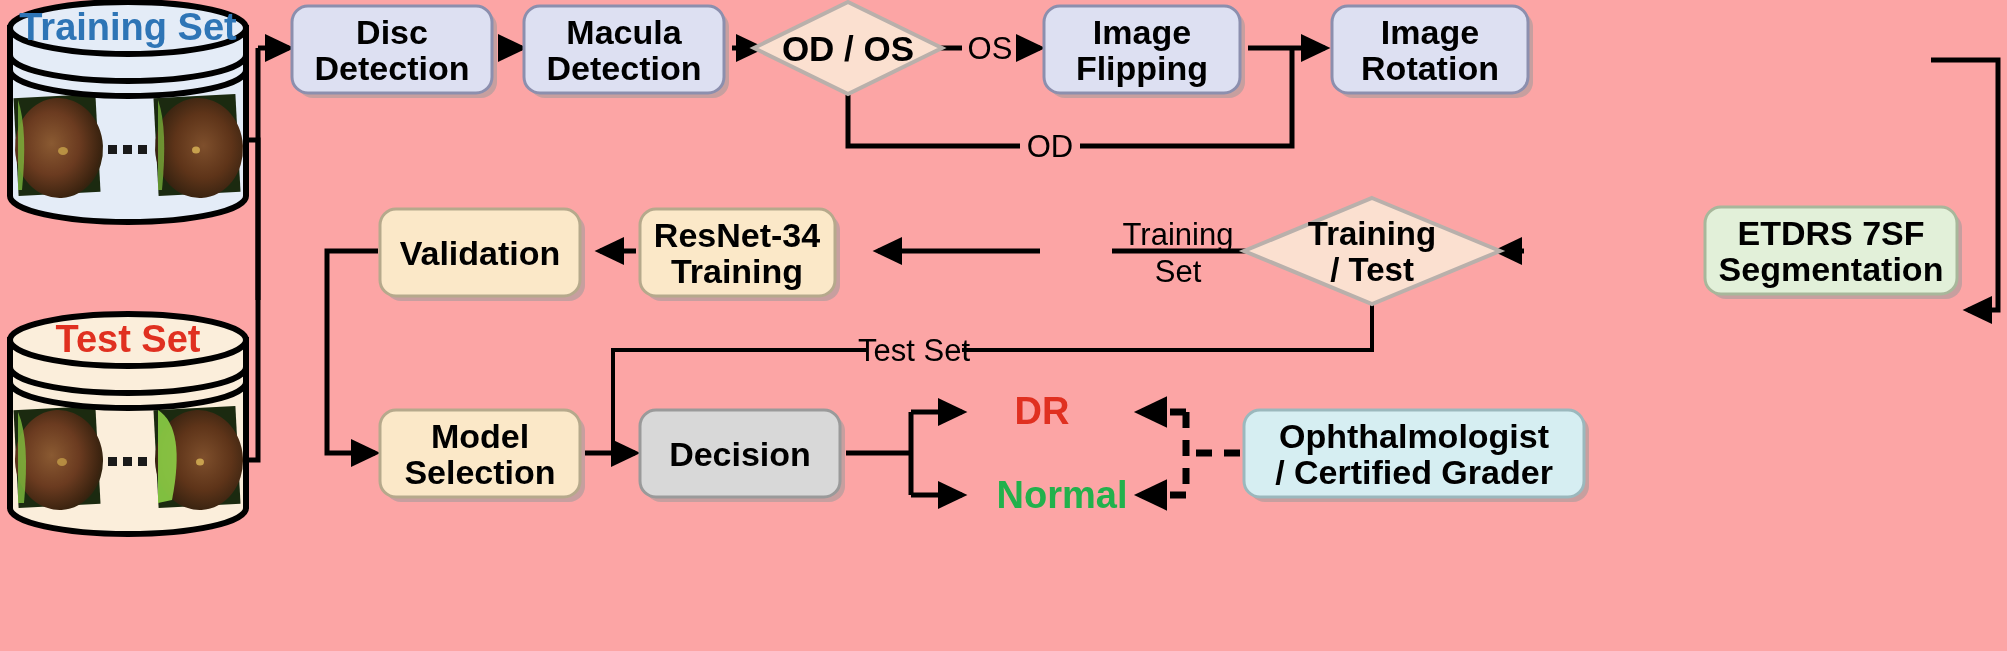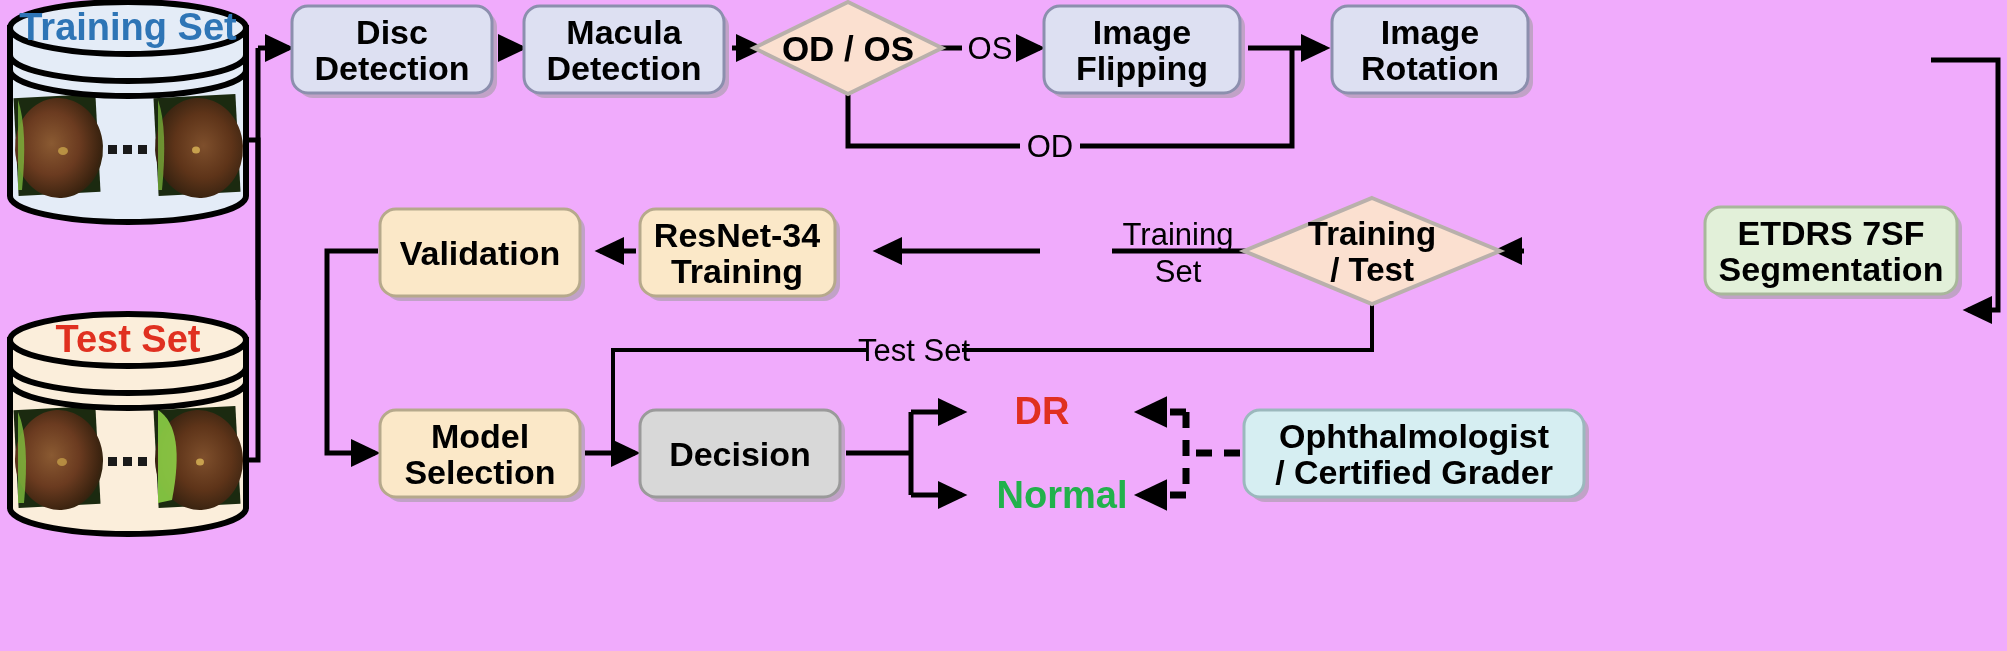--- a/index.html
+++ b/index.html
@@ -7,21 +7,21 @@
     padding: 0;
     background: #ffffff;
   }
   body {
     font-family: "Liberation Sans", sans-serif;
   }
   #canvas {
     position: relative;
     width: 2007px;
     height: 651px;
-    background: #f0abfc;
+    background: #fca5a5;
     overflow: hidden;
   }
   svg.layer {
     position: absolute;
     left: 0;
     top: 0;
     width: 2007px;
     height: 651px;
   }
   .node-label {

